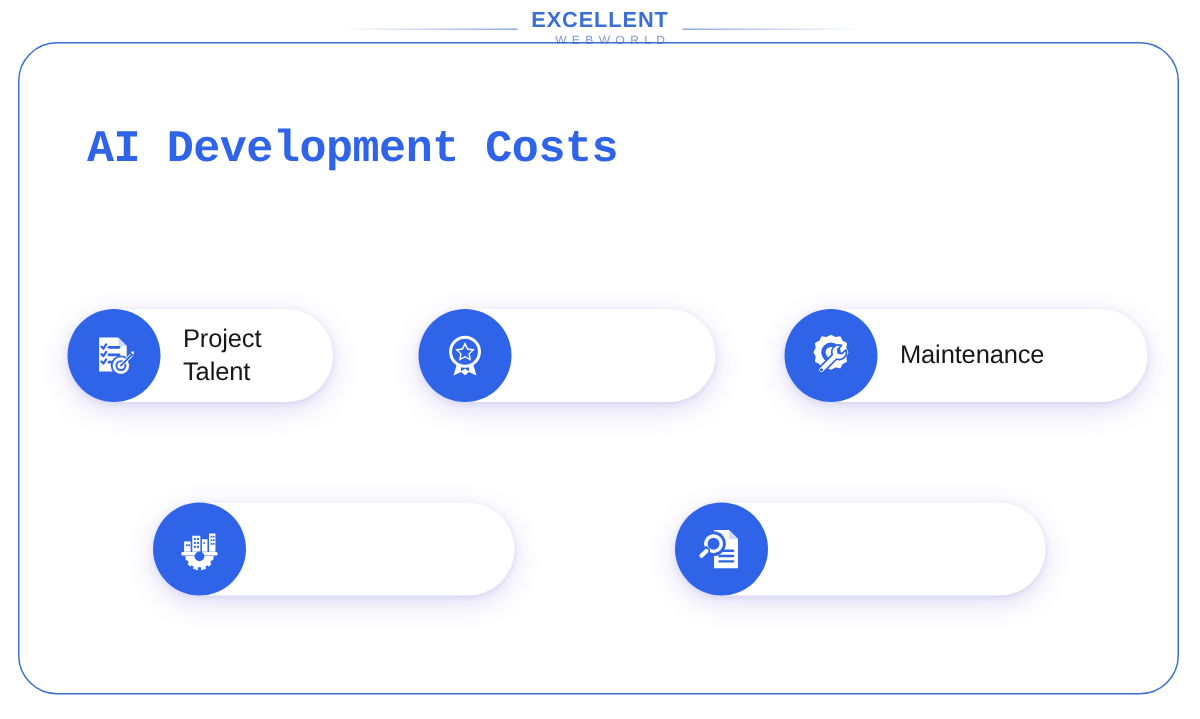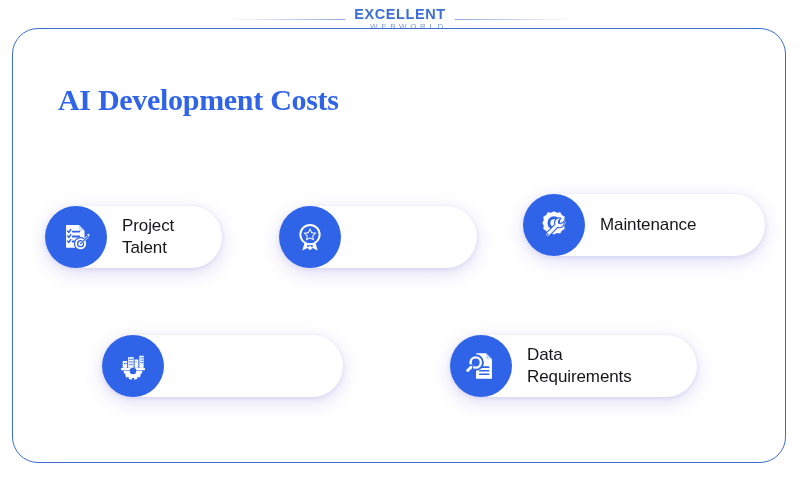--- a/index.html
+++ b/index.html
@@ -92,21 +92,21 @@
     white-space: nowrap;
   }
   .title-rest {
     color: #2f63e8;
     font-size: 30px;
     font-weight: bold;
     letter-spacing: -0.3px;
     line-height: 1;
     margin-left: 11px;
     white-space: nowrap;
-    font-family: Liberation Serif, serif;
+    font-family: Liberation Mono, monospace;
   }
 
   
   .card {
     position: absolute;
     height: 62px;
     background: #ffffff;
     border-radius: 34px;
     display: flex;
     align-items: center;
@@ -139,21 +139,21 @@
     line-height: 1.28;
     margin-left: 15px;
     white-space: pre-line;
     font-family: "Liberation Sans", sans-serif;
     letter-spacing: -0.1px;
   }
 
   
   #card-0 { left: 45px;  top: 206px; width: 177px; }
   #card-1 { left: 279px; top: 206px; width: 198px; }
-  #card-2 { left: 523px; top: 194px; width: 242px; }
+  #card-2 { left: 523px; top: 206px; width: 242px; }
   #card-3 { left: 102px; top: 335px; width: 241px; }
   #card-4 { left: 450px; top: 335px; width: 247px; }
 </style>
 </head>
 <body>
 
 <div class="logo-wrap">
   <div class="logo-rule"></div>
   <div class="logo-text">
     <span class="logo-main">EXCELLENT</span>
@@ -272,15 +272,13 @@
         <rect x="21" y="29.5" width="15" height="2.3" rx="1.1"></rect>
         <rect x="21" y="34.5" width="15" height="2.3" rx="1.1"></rect>
       </g>
       <circle cx="16.5" cy="19" r="11.6" fill="#2f63e8"></circle>
       <circle cx="16.5" cy="19" r="8.9" fill="#ffffff"></circle>
       <circle cx="16.5" cy="19" r="5.6" fill="#2f63e8"></circle>
       <path d="M9.4 25.4 L4.4 30.4" stroke="#2f63e8" stroke-width="7.4" stroke-linecap="round" fill="none"></path>
       <path d="M9.8 25.8 L5.2 30.4" stroke="#ffffff" stroke-width="4" stroke-linecap="round" fill="none"></path>
     </svg>
   </div>
-  <div class="label">Data
-Requirements</div>
 </div>
 
 </body></html>

